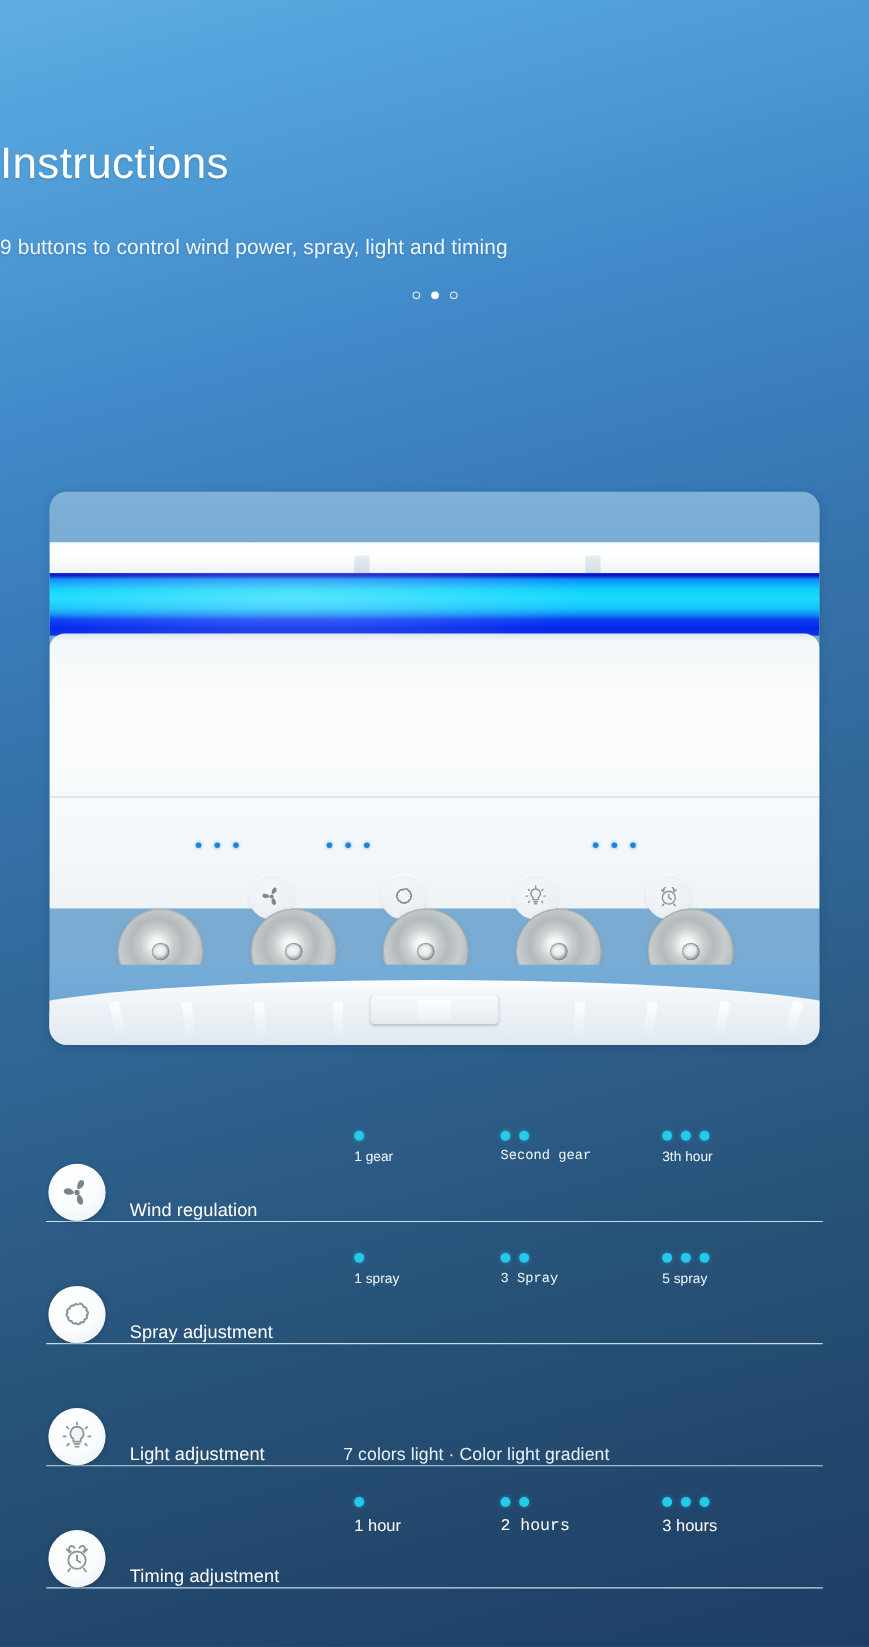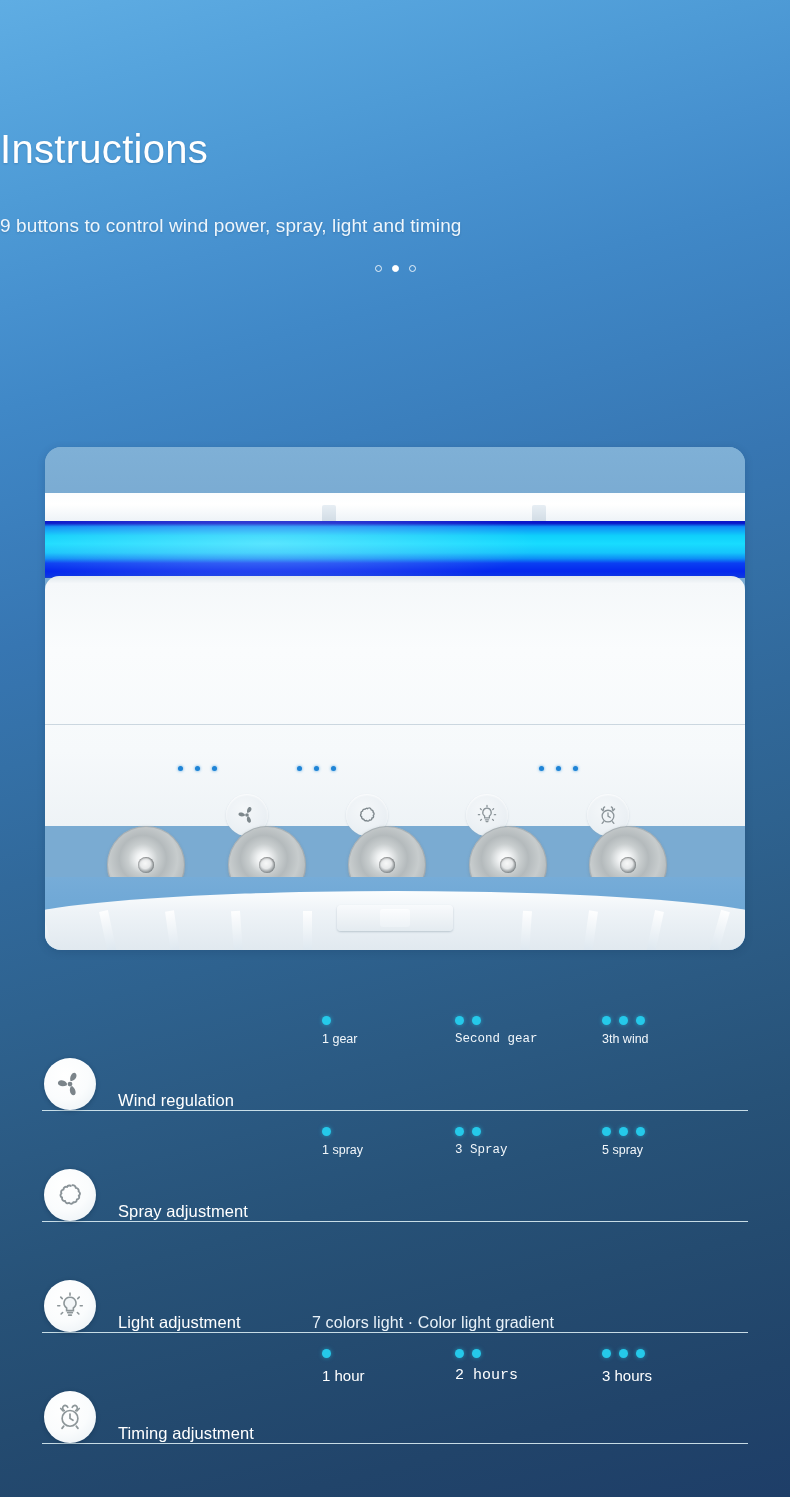--- a/index.html
+++ b/index.html
@@ -286,21 +286,21 @@
     letter-spacing: 0.1px;
   }
 
   .levels {
     position: relative;
     flex: 1 1 auto;
     height: 111px;
   }
   .level {
     position: absolute;
-    top: 16px;
+    top: 28px;
     text-align: left;
   }
   .level .dots {
     display: flex;
     gap: 8px;
     height: 10px;
     align-items: center;
     margin-bottom: 7px;
   }
   .level .dot {
@@ -463,21 +463,21 @@
             <div class="dot"></div>
           </div>
           <div class="lvl-label">Second gear</div>
         </div>
         <div class="level lv-c">
           <div class="dots">
             <div class="dot"></div>
             <div class="dot"></div>
             <div class="dot"></div>
           </div>
-          <div class="lvl-label">3th wind</div>
+          <div class="lvl-label">3th hour</div>
         </div>
       </div>
     </div>
 
     <div class="feature-row">
       <div class="feature-icon">
         <span>
           <svg viewBox="0 0 24 24" fill="none" stroke="#8a9398" stroke-width="1.5" stroke-linejoin="round">
             <path d="M13.5 4.2c1.7-.5 3.1.7 3.1 2.1 1.7.1 2.7 1.5 2.3 2.9 1.4.7 1.5 2.5.1 3.3 1 1.3.1 2.9-1.5 3 .2 1.6-1.3 2.7-2.8 2.2-.5 1.5-2.4 1.8-3.4.5-1.3 1-3 .1-3.2-1.4-1.6.2-2.9-1.2-2.4-2.8-1.5-.5-1.8-2.4-.5-3.3-.9-1.3 0-2.9 1.6-3-.1-1.6 1.4-2.7 2.8-2.1.7-1.4 2.6-1.6 3.5-.4"></path>
           </svg>

